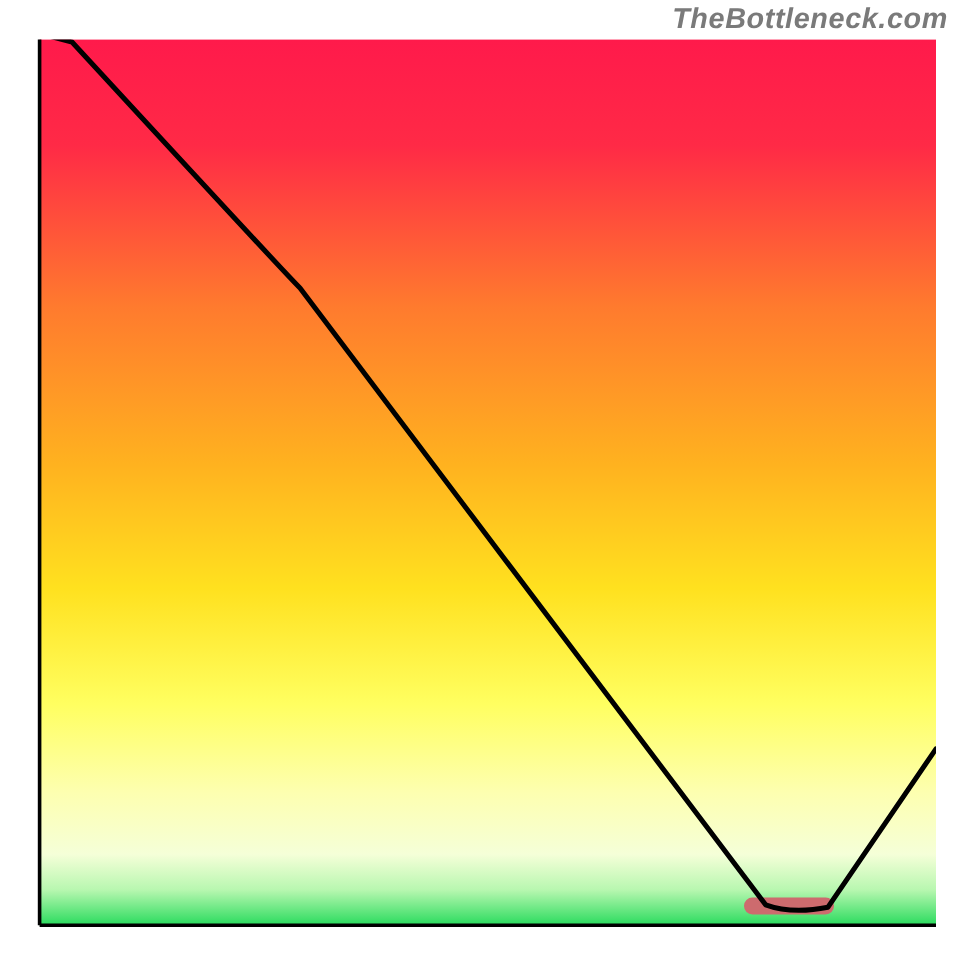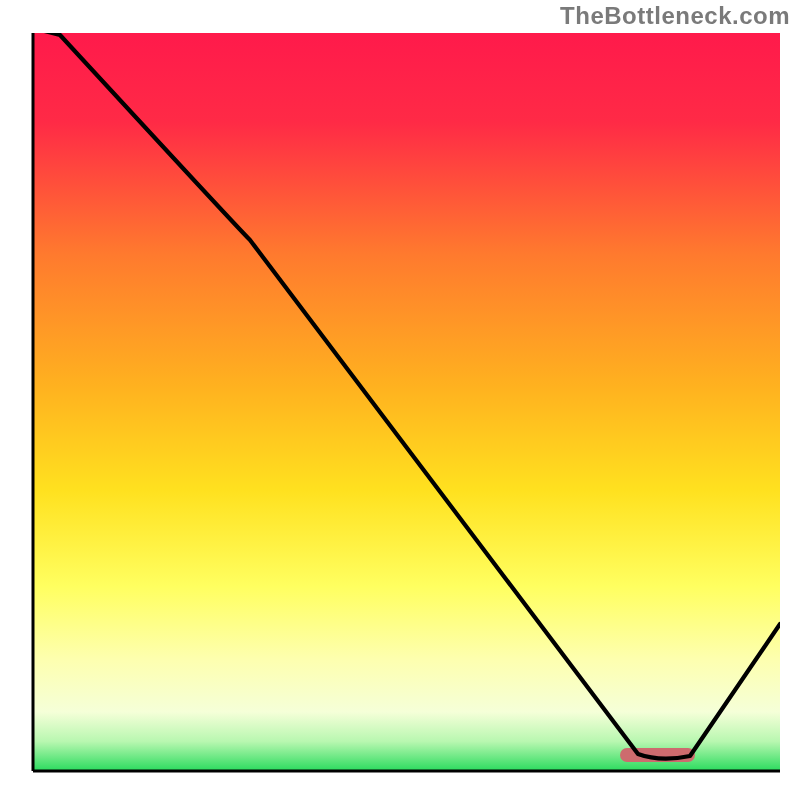--- a/index.html
+++ b/index.html
@@ -8,20 +8,21 @@
     width: 800px;
     height: 800px;
     overflow: hidden;
     background: #ffffff;
     font-family: Arial, Helvetica, sans-serif;
   }
   .canvas-wrap {
     position: relative;
     width: 800px;
     height: 800px;
+    font-style: italic;
   }
   svg {
     display: block;
   }
   .watermark {
     position: absolute;
     top: 2px;
     right: 10px;
     font-size: 24px;
     font-weight: 600;

